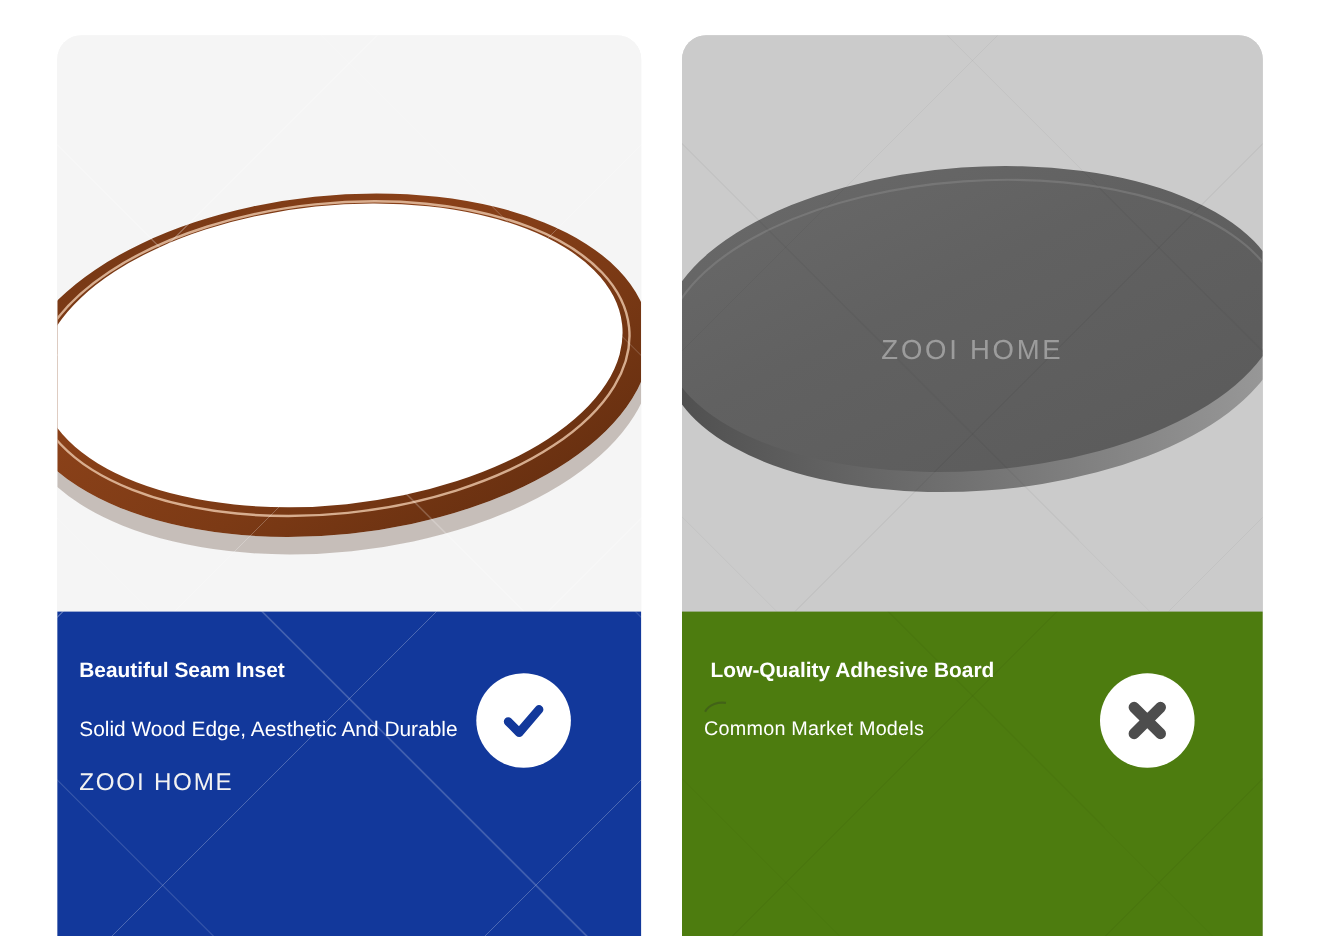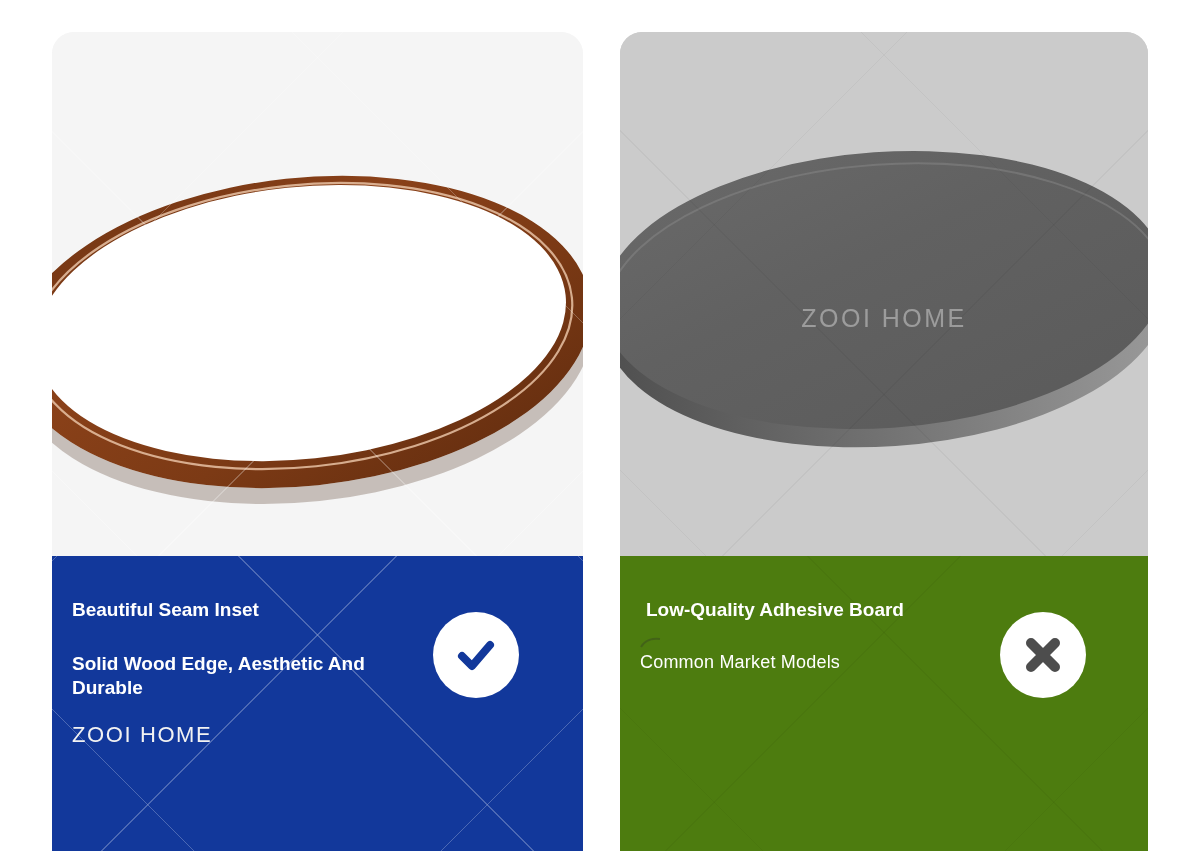--- a/index.html
+++ b/index.html
@@ -127,21 +127,21 @@
     font-weight: bold;
     line-height: 1.25;
     margin: 0 0 30px 0;
     max-width: 360px;
   }
   .cap-title-bad { margin-left: 6px; }
 
   .cap-sub {
     color: #ffffff;
     font-size: 19px;
-    font-weight: bold;
+    font-weight: normal;
     line-height: 1.28;
     margin: 0 0 22px 0;
     max-width: 350px;
   }
 
   .cap-brand {
     color: #f2f2f2;
     font-size: 22px;
     font-weight: 300;
     letter-spacing: 1.6px;

